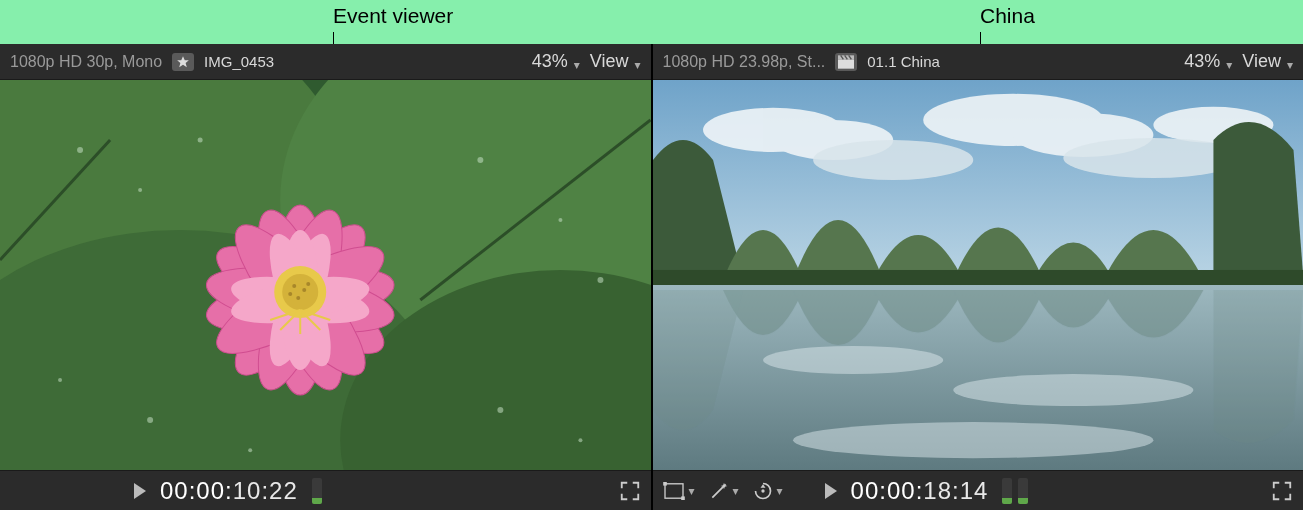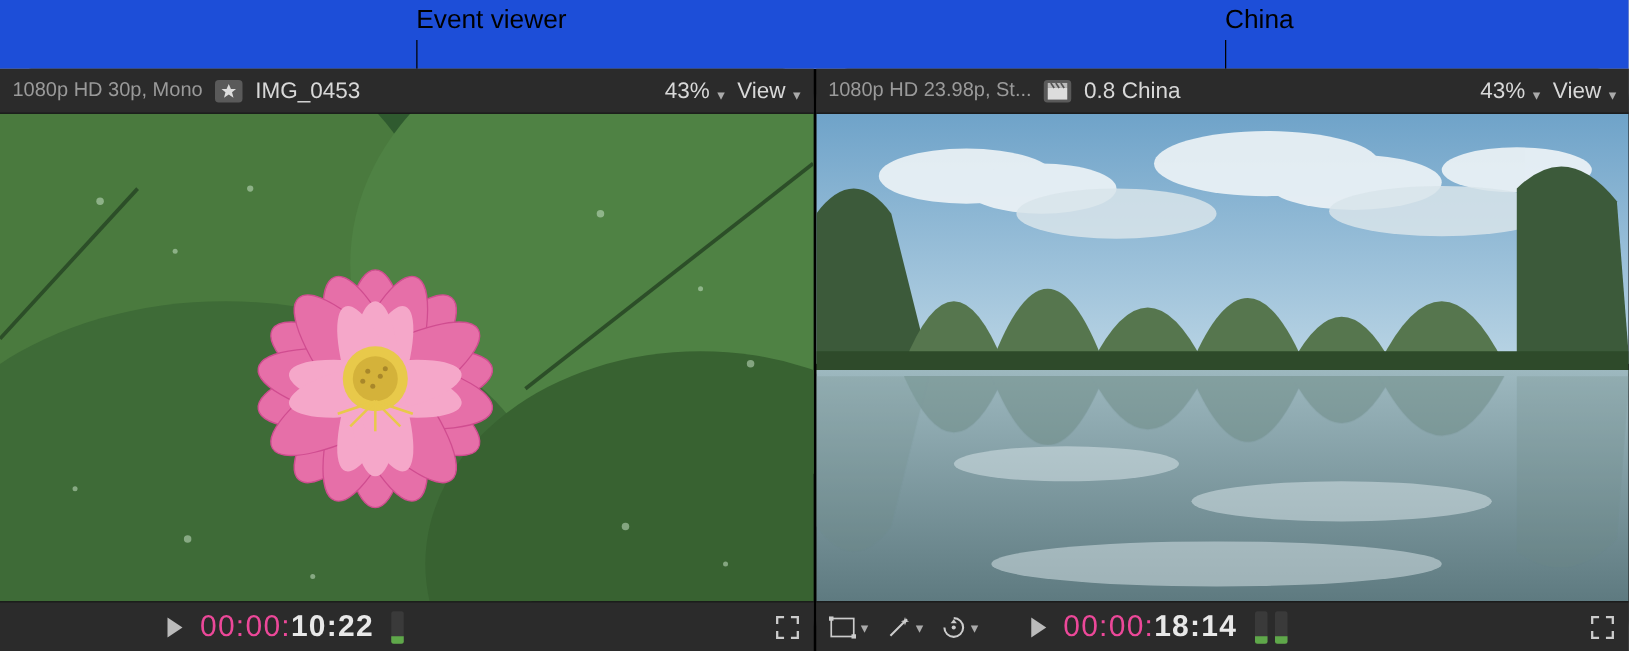--- a/index.html
+++ b/index.html
@@ -6,22 +6,22 @@
   body {
     font-family: -apple-system, "Helvetica Neue", Arial, sans-serif;
     background: #fff;
     width: 1303px;
     height: 521px;
     overflow: hidden;
     font-size: 14px;
   }
   .callouts {
     position: relative;
-    height: 55px;
-    background: #1d4ed8;
+    height: 44px;
+    background: #86efac;
   }
   .callout {
     position: absolute;
     top: 4px;
     font-size: 21px;
     color: #000;
     font-weight: 400;
   }
   .callout .line {
     position: absolute;
@@ -55,21 +55,21 @@
     font-size: 17px;
     gap: 10px;
     border-bottom: 1px solid #1a1a1a;
   }
   .fmt { color: #9a9a9a; font-size: 16px; white-space: nowrap; }
   .clip-icon {
     width: 22px; height: 18px; background:#5a5a5a; border-radius:3px;
     display:flex; align-items:center; justify-content:center;
   }
   .clip-icon svg { display:block; }
-  .clip-name { color:#d8d8d8; font-size:18px; }
+  .clip-name { color:#d8d8d8; font-size:15px; }
   .spacer { flex:1; }
   .zoom, .viewbtn { color:#d8d8d8; font-size:18px; display:flex; align-items:flex-end; gap:6px; cursor:pointer; }
   .chev { font-size:12px; color:#aaa; }
   .canvas {
     flex:1;
     background:#111;
     position:relative;
     overflow:hidden;
   }
   .canvas svg { width:100%; height:100%; display:block; }
@@ -78,22 +78,22 @@
     background:#2b2b2b;
     border-top:1px solid #1a1a1a;
     display:flex;
     align-items:center;
     padding:0 10px;
     gap:14px;
     color:#ccc;
   }
   .play { width:0;height:0;border-left:12px solid #bbb;border-top:8px solid transparent;border-bottom:8px solid transparent; cursor:pointer;}
   .tc { font-family: "Helvetica Neue", Arial, sans-serif; font-size:24px; letter-spacing:1px; display:flex; align-items:baseline;}
-  .tc .dim { color:#ec4899; }
-  .tc .bright { color:#e8e8e8;font-weight:bold; }
+  .tc .dim { color:#ffffff; }
+  .tc .bright { color:#e8e8e8; }
   .audio-meter { width:10px; height:26px; background:#3a3a3a; border-radius:2px; position:relative; }
   .audio-meter::after { content:""; position:absolute; bottom:0; left:0; right:0; height:6px; background:#5fa84a; border-radius:0 0 2px 2px;}
   .fs-icon { width:22px;height:22px; cursor:pointer; }
   .toolbtn { display:flex; align-items:center; gap:4px; cursor:pointer; color:#ccc; }
   .toolbtn svg { display:block; }
 </style>
 </head>
 <body>
 
 <div class="callouts">
@@ -215,21 +215,21 @@
       <span class="fmt">1080p HD 23.98p, St...</span>
       <span class="clip-icon">
         <svg width="16" height="14" viewBox="0 0 24 20">
             <rect x="0" y="6" width="24" height="14" fill="#ddd"></rect>
             <rect x="0" y="0" width="24" height="6" fill="#bbb"></rect>
             <line x1="4" y1="0" x2="8" y2="6" stroke="#555" stroke-width="2"></line>
             <line x1="10" y1="0" x2="14" y2="6" stroke="#555" stroke-width="2"></line>
             <line x1="16" y1="0" x2="20" y2="6" stroke="#555" stroke-width="2"></line>
           </svg>
       </span>
-      <span class="clip-name">0.8 China</span>
+      <span class="clip-name">01.1 China</span>
       <span class="spacer"></span>
       <span class="zoom">
         <span>43%</span>
         <span class="chev">▾</span>
       </span>
       <span class="viewbtn">
         <span>View</span>
         <span class="chev">▾</span>
       </span>
     </div>

